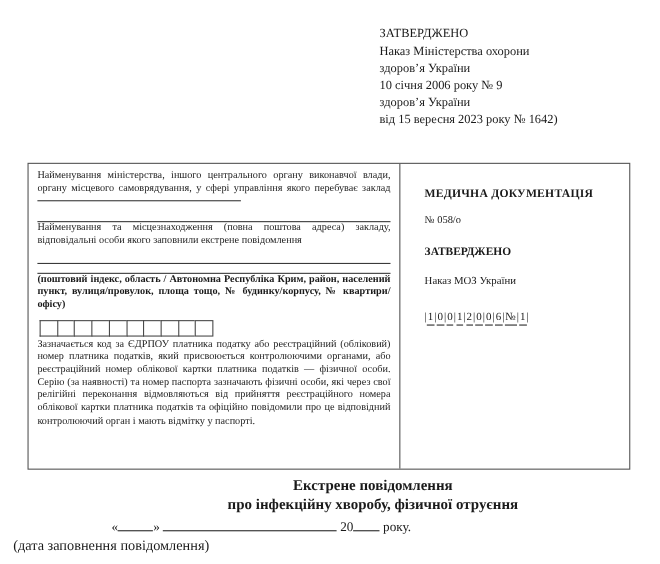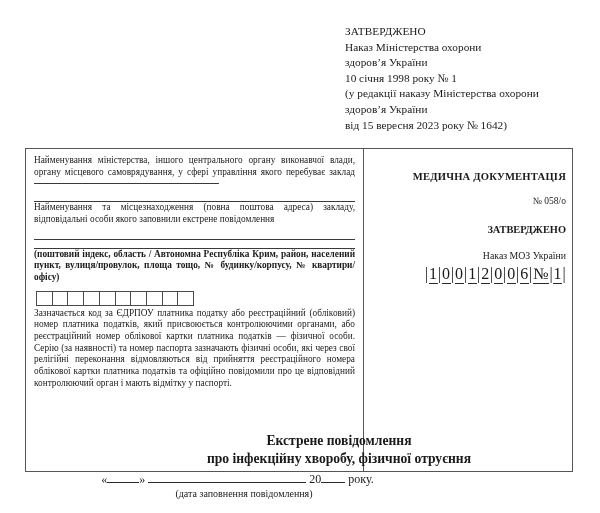--- a/index.html
+++ b/index.html
@@ -34,38 +34,38 @@
     text-align: left;
   }
   .approval div { white-space: nowrap; }
 
   
   .form-table {
     position: absolute;
     left: 25px;
     top: 148px;
     width: 548px;
-    height: 324px;
+    height: 279px;
     border: 1px solid #555;
     box-sizing: border-box;
     display: flex;
     gap: 16px;
   }
   .col-left {
     width: 338px;
     box-sizing: border-box;
     border-right: 1px solid #555;
     padding: 6px 8px 0 8px;
     position: relative;
   }
   .col-right {
     flex: 1;
     box-sizing: border-box;
     padding: 8px 6px 0 6px;
-    text-align: right;
+    text-align: left;
   }
 
   
   .blk {
     font-size: 9.3px;
     line-height: 11.7px;
     text-align: justify;
     text-justify: inter-word;
     margin: 0;
   }
@@ -112,22 +112,22 @@
   .r-appr {
     font-size: 10.4px;
     font-weight: bold;
     margin-top: 16px;
   }
   .r-order {
     font-size: 9.8px;
     margin-top: 15px;
   }
   .r-code {
-    font-size: 16px;
-    margin-top: 4px;
+    font-size: 10px;
+    margin-top: 22px;
     letter-spacing: 0.4px;
   }
   .r-code span.u {
     border-bottom: 1px solid #2a2a2a;
     padding: 0 0.5px 1px 0.5px;
   }
 
   
   .doc-title {
     position: absolute;
@@ -163,39 +163,38 @@
   .date-row .blank-yr {
     display: inline-block;
     width: 24px;
     border-bottom: 1px solid #2a2a2a;
   }
   .date-caption {
     position: absolute;
     left: 0;
     top: 488px;
     width: 476px;
-    text-align: center;
-    font-size: 10px;
+    text-align: left;
+    font-size: 13px;
   }
   .date-caption .inner {
     display: inline-block;
     margin-left: 12px;
   }
 </style>
 </head>
 <body>
 
 <div class="page">
 
   <div class="approval">
     <div>ЗАТВЕРДЖЕНО</div>
     <div>Наказ Міністерства охорони</div>
     <div>здоров’я України</div>
-    <div>10 січня 1998 року № 1</div>
-    <div>(у редакції наказу Міністерства охорони</div>
+    <div>10 січня 2006 року № 9</div>
     <div>здоров’я України</div>
     <div>від 15 вересня 2023 року № 1642)</div>
   </div>
 
   <div class="form-table">
 
     <div class="col-left">
 
       <p class="blk"><span>Найменування міністерства, іншого центрального органу виконавчої влади, органу місцевого самоврядування, у сфері управління якого перебуває заклад</span><span class="inline-rule" style="width:185px"></span></p>
 

